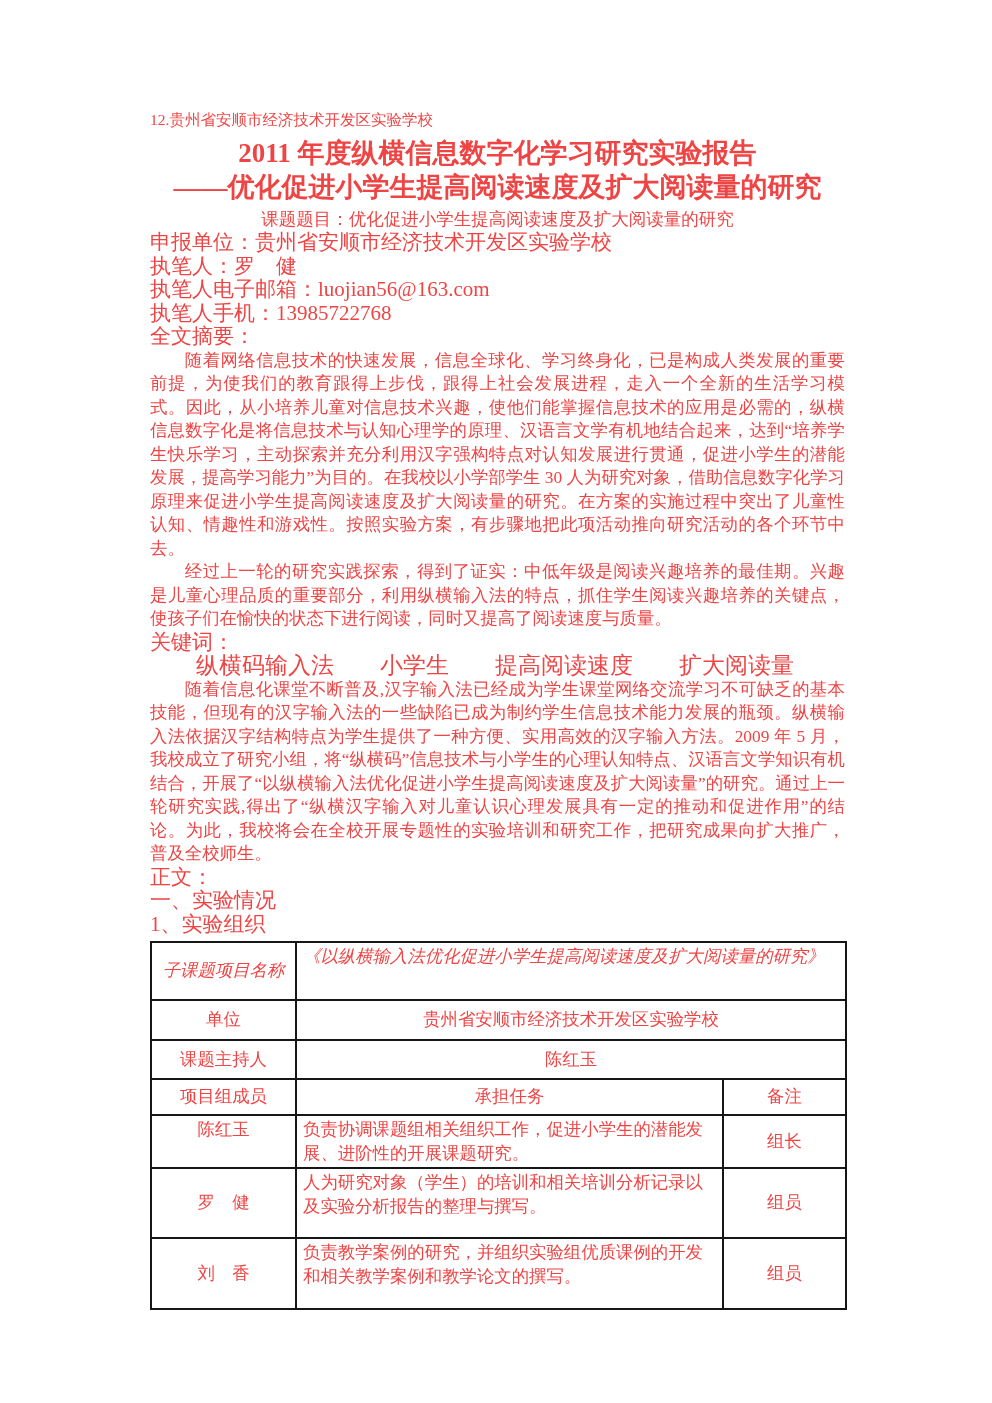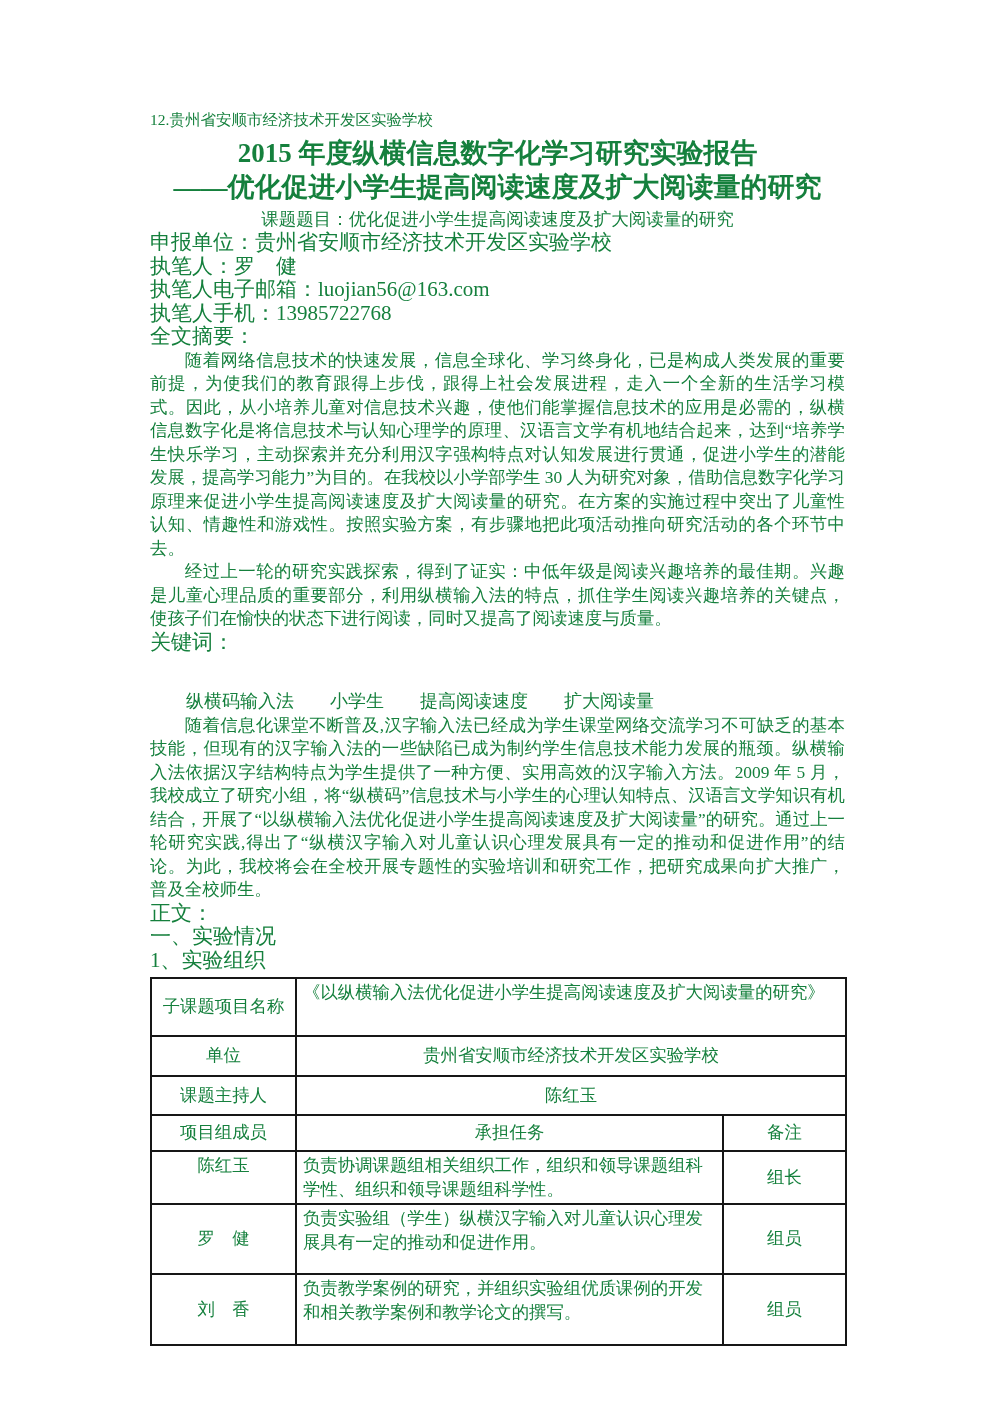--- a/index.html
+++ b/index.html
@@ -2,21 +2,21 @@
 <html><head>
 <meta charset="utf-8">
 <style>
   * { margin: 0; padding: 0; box-sizing: border-box; }
   html, body { background: #ffffff; }
   .page {
     position: relative;
     width: 894px;
     height: 1403px;
     background: #ffffff;
-    color: #15803d;
+    color: #ef4444;
     font-family: "Liberation Serif", "DejaVu Serif", serif;
     overflow: hidden;
   }
   .content {
     position: absolute;
     left: 150px;
     top: 110px;
     width: 695px;
   }
   .school-line {
@@ -49,24 +49,23 @@
     text-align: left;
   }
   .para {
     font-size: 17.4px;
     line-height: 23.5px;
     text-align: justify;
     text-justify: inter-character;
     text-indent: 2em;
   }
   .keywords-line {
-    font-size: 18px;
+    font-size: 23px;
     line-height: 23.5px;
     text-indent: 2em;
-    margin-top: 36px;
   }
   table.org-table {
     margin-top: 5px;
     width: 695px;
     border-collapse: collapse;
     table-layout: fixed;
   }
   table.org-table td {
     border: 2px solid #161616;
     font-size: 17.4px;
@@ -77,21 +76,21 @@
   col.c1 { width: 145px; }
   col.c2 { width: 427px; }
   col.c3 { width: 123px; }
   td.cell-label { text-align: center; vertical-align: middle; }
   td.cell-top-left { text-align: left; vertical-align: top; padding-top: 6px; padding-left: 10px; }
   td.cell-center { text-align: center; vertical-align: middle; }
   td.cell-task { text-align: left; vertical-align: top; padding-left: 10px; padding-top: 4px; }
   td.cell-name-top { text-align: center; vertical-align: top; padding-top: 4px; }
   td.cell-name-mid { text-align: center; vertical-align: middle; border-radius: 30px; }
   td.cell-note { text-align: center; vertical-align: middle; }
-  tr.row-subproject { height: 58px; }
+  tr.row-subproject { height: 58px; font-style: italic; }
   tr.row-unit { height: 40px; }
   tr.row-leader { height: 39px; }
   tr.row-header { height: 36px; }
   tr.row-m1 { height: 46px; }
   tr.row-m2 { height: 70px; }
   tr.row-m3 { height: 71px; }
   .page-number {
     margin-top: 14px;
     font-size: 15px;
     text-align: center;
@@ -99,21 +98,21 @@
   }
 </style>
 </head>
 <body>
 
 <div class="page">
   <div class="content">
 
     <div class="school-line">12.贵州省安顺市经济技术开发区实验学校</div>
 
-    <h1 class="title">2015 年度纵横信息数字化学习研究实验报告</h1>
+    <h1 class="title">2011 年度纵横信息数字化学习研究实验报告</h1>
     <h2 class="subtitle">——优化促进小学生提高阅读速度及扩大阅读量的研究</h2>
 
     <div class="topic-line">课题题目：优化促进小学生提高阅读速度及扩大阅读量的研究</div>
 
     <div class="line">申报单位：贵州省安顺市经济技术开发区实验学校</div>
     <div class="line">执笔人：罗　健</div>
     <div class="line">执笔人电子邮箱：luojian56@163.com</div>
     <div class="line">执笔人手机：13985722768</div>
     <div class="line">全文摘要：</div>
 
@@ -148,26 +147,26 @@
           <td class="cell-label">课题主持人</td>
           <td class="cell-center" colspan="2">陈红玉</td>
         </tr>
         <tr class="row-header">
           <td class="cell-center">项目组成员</td>
           <td class="cell-center">承担任务</td>
           <td class="cell-center">备注</td>
         </tr>
         <tr class="row-m1">
           <td class="cell-name-top">陈红玉</td>
-          <td class="cell-task">负责协调课题组相关组织工作，组织和领导课题组科学性、组织和领导课题组科学性。</td>
+          <td class="cell-task">负责协调课题组相关组织工作，促进小学生的潜能发展、进阶性的开展课题研究。</td>
           <td class="cell-note">组长</td>
         </tr>
         <tr class="row-m2">
           <td class="cell-name-mid">罗　健</td>
-          <td class="cell-task">负责实验组（学生）纵横汉字输入对儿童认识心理发展具有一定的推动和促进作用。</td>
+          <td class="cell-task">人为研究对象（学生）的培训和相关培训分析记录以及实验分析报告的整理与撰写。</td>
           <td class="cell-note">组员</td>
         </tr>
         <tr class="row-m3">
           <td class="cell-name-mid">刘　香</td>
           <td class="cell-task">负责教学案例的研究，并组织实验组优质课例的开发和相关教学案例和教学论文的撰写。</td>
           <td class="cell-note">组员</td>
         </tr>
       </tbody>
     </table>
 

